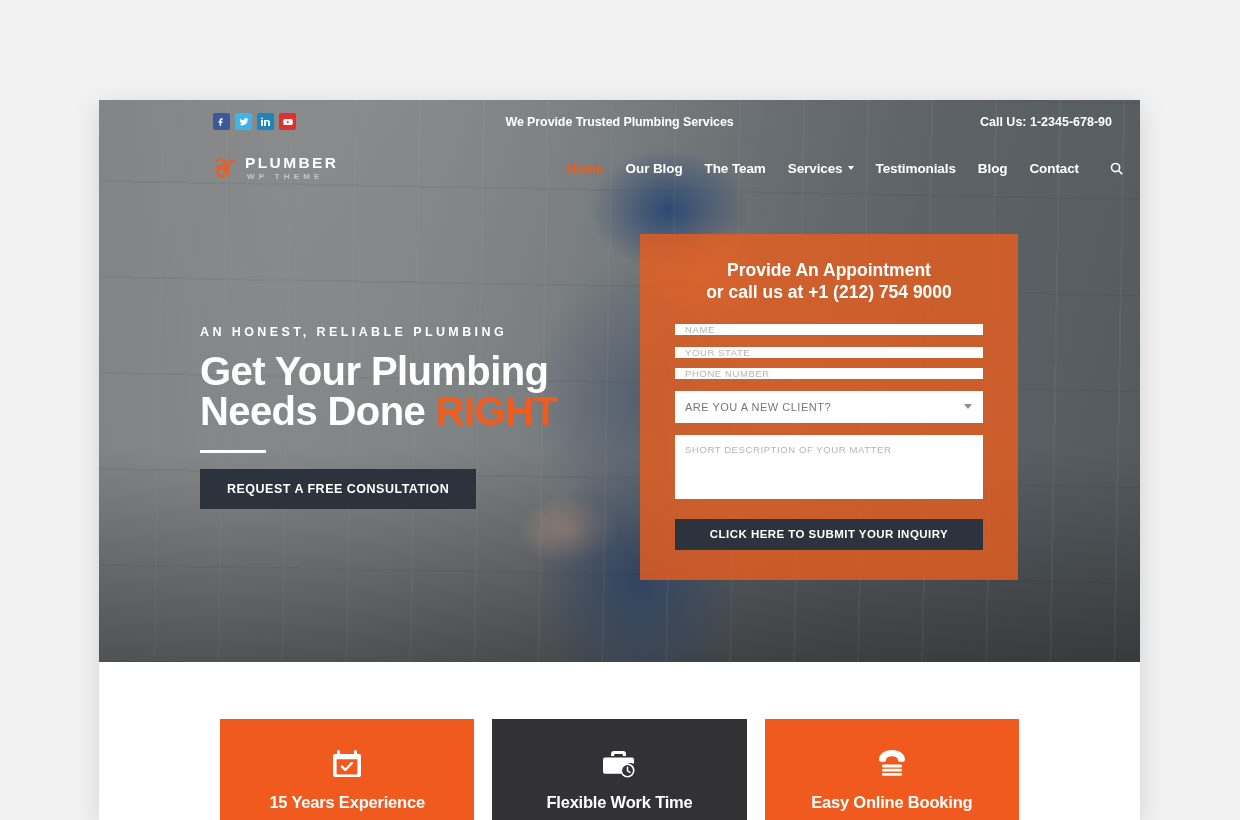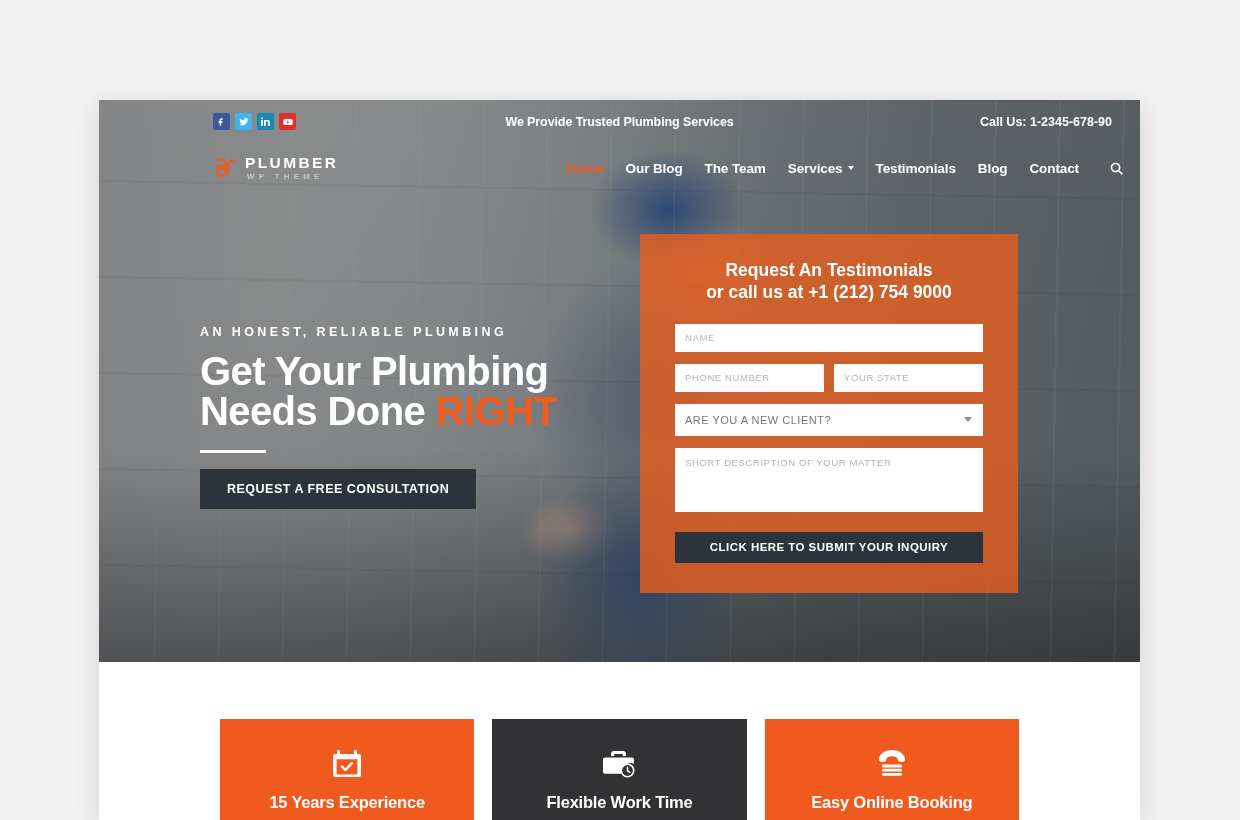--- a/index.html
+++ b/index.html
@@ -233,20 +233,21 @@
     font-weight: bold;
     text-align: center;
     line-height: 1.28;
   }
   .appt-title .line2 { display: block; }
   .appt-form { margin-top: 20px; }
   .row {
     display: flex;
     gap: 10px;
     margin-bottom: 12px;
+    flex-direction: column;
   }
   .fld {
     flex: 1;
     min-width: 0;
     height: 28px;
     border: none;
     background: #ffffff;
     padding: 0 10px;
     font-size: 9.5px;
     letter-spacing: 0.6px;
@@ -433,31 +434,31 @@
       <h1 class="headline">
         <span>Get Your Plumbing</span><br>
         <span>Needs Done </span><span class="hl-accent">RIGHT</span>
       </h1>
       <div class="rule"></div>
       <button class="cta-btn">REQUEST A FREE CONSULTATION</button>
     </div>
 
     <div class="appt">
       <div class="appt-title">
-        <span>Request An Testimonials</span>
+        <span>Provide An Appointment</span>
         <span class="line2">or call us at +1 (212) 754 9000</span>
       </div>
 
       <div class="appt-form">
         <div class="row">
           <input class="fld" placeholder="NAME" style="">
         </div>
         <div class="row">
+          <input class="fld" placeholder="YOUR STATE" style="">
           <input class="fld" placeholder="PHONE NUMBER" style="">
-          <input class="fld" placeholder="YOUR STATE" style="">
         </div>
         <div class="sel-wrap">
           <select class="sel">
             <option>ARE YOU A NEW CLIENT?</option>
           </select>
           <i class="sel-caret"></i>
         </div>
         <textarea class="ta" placeholder="SHORT DESCRIPTION OF YOUR MATTER" style=""></textarea>
         <button class="submit-btn">CLICK HERE TO SUBMIT YOUR INQUIRY</button>
       </div>

